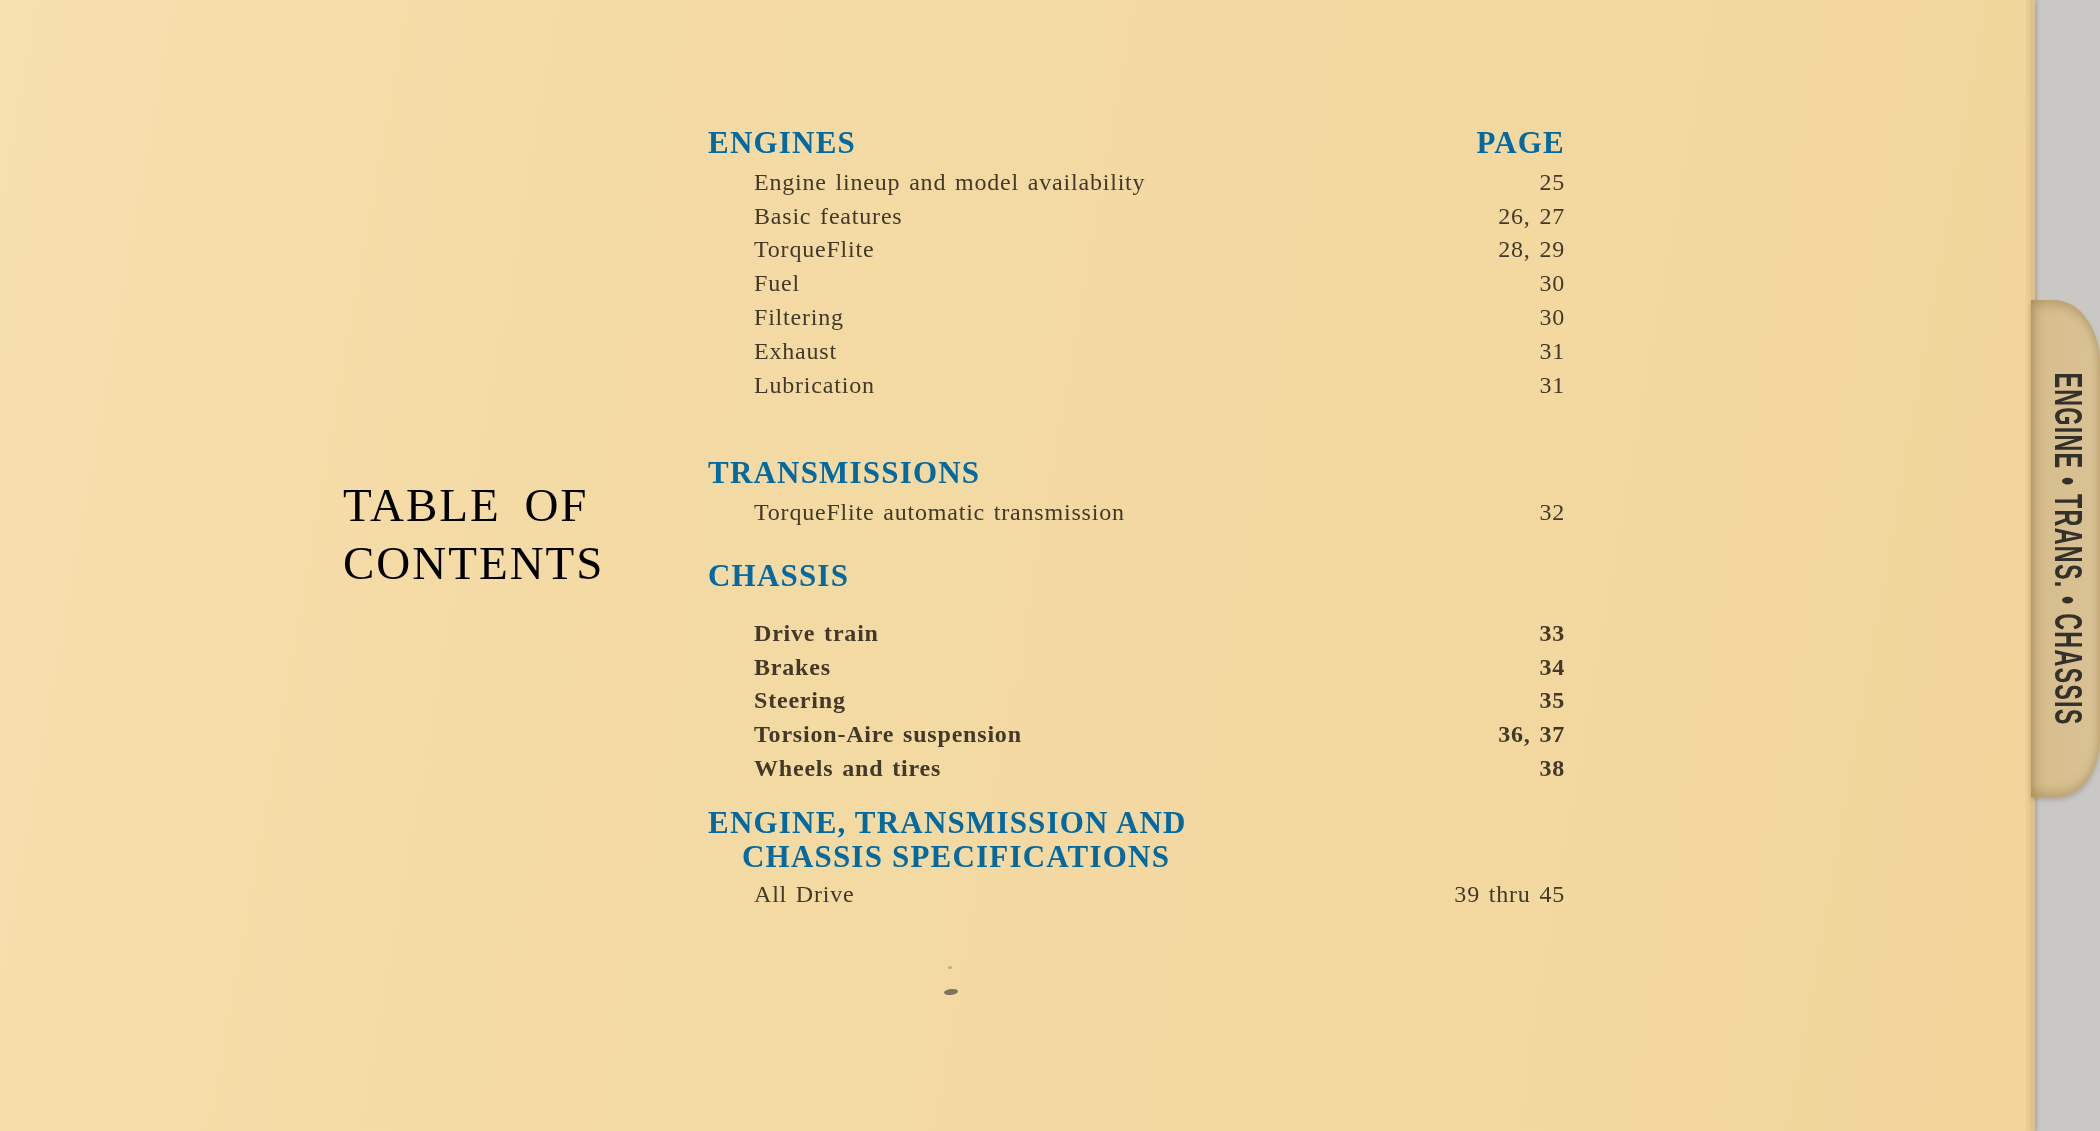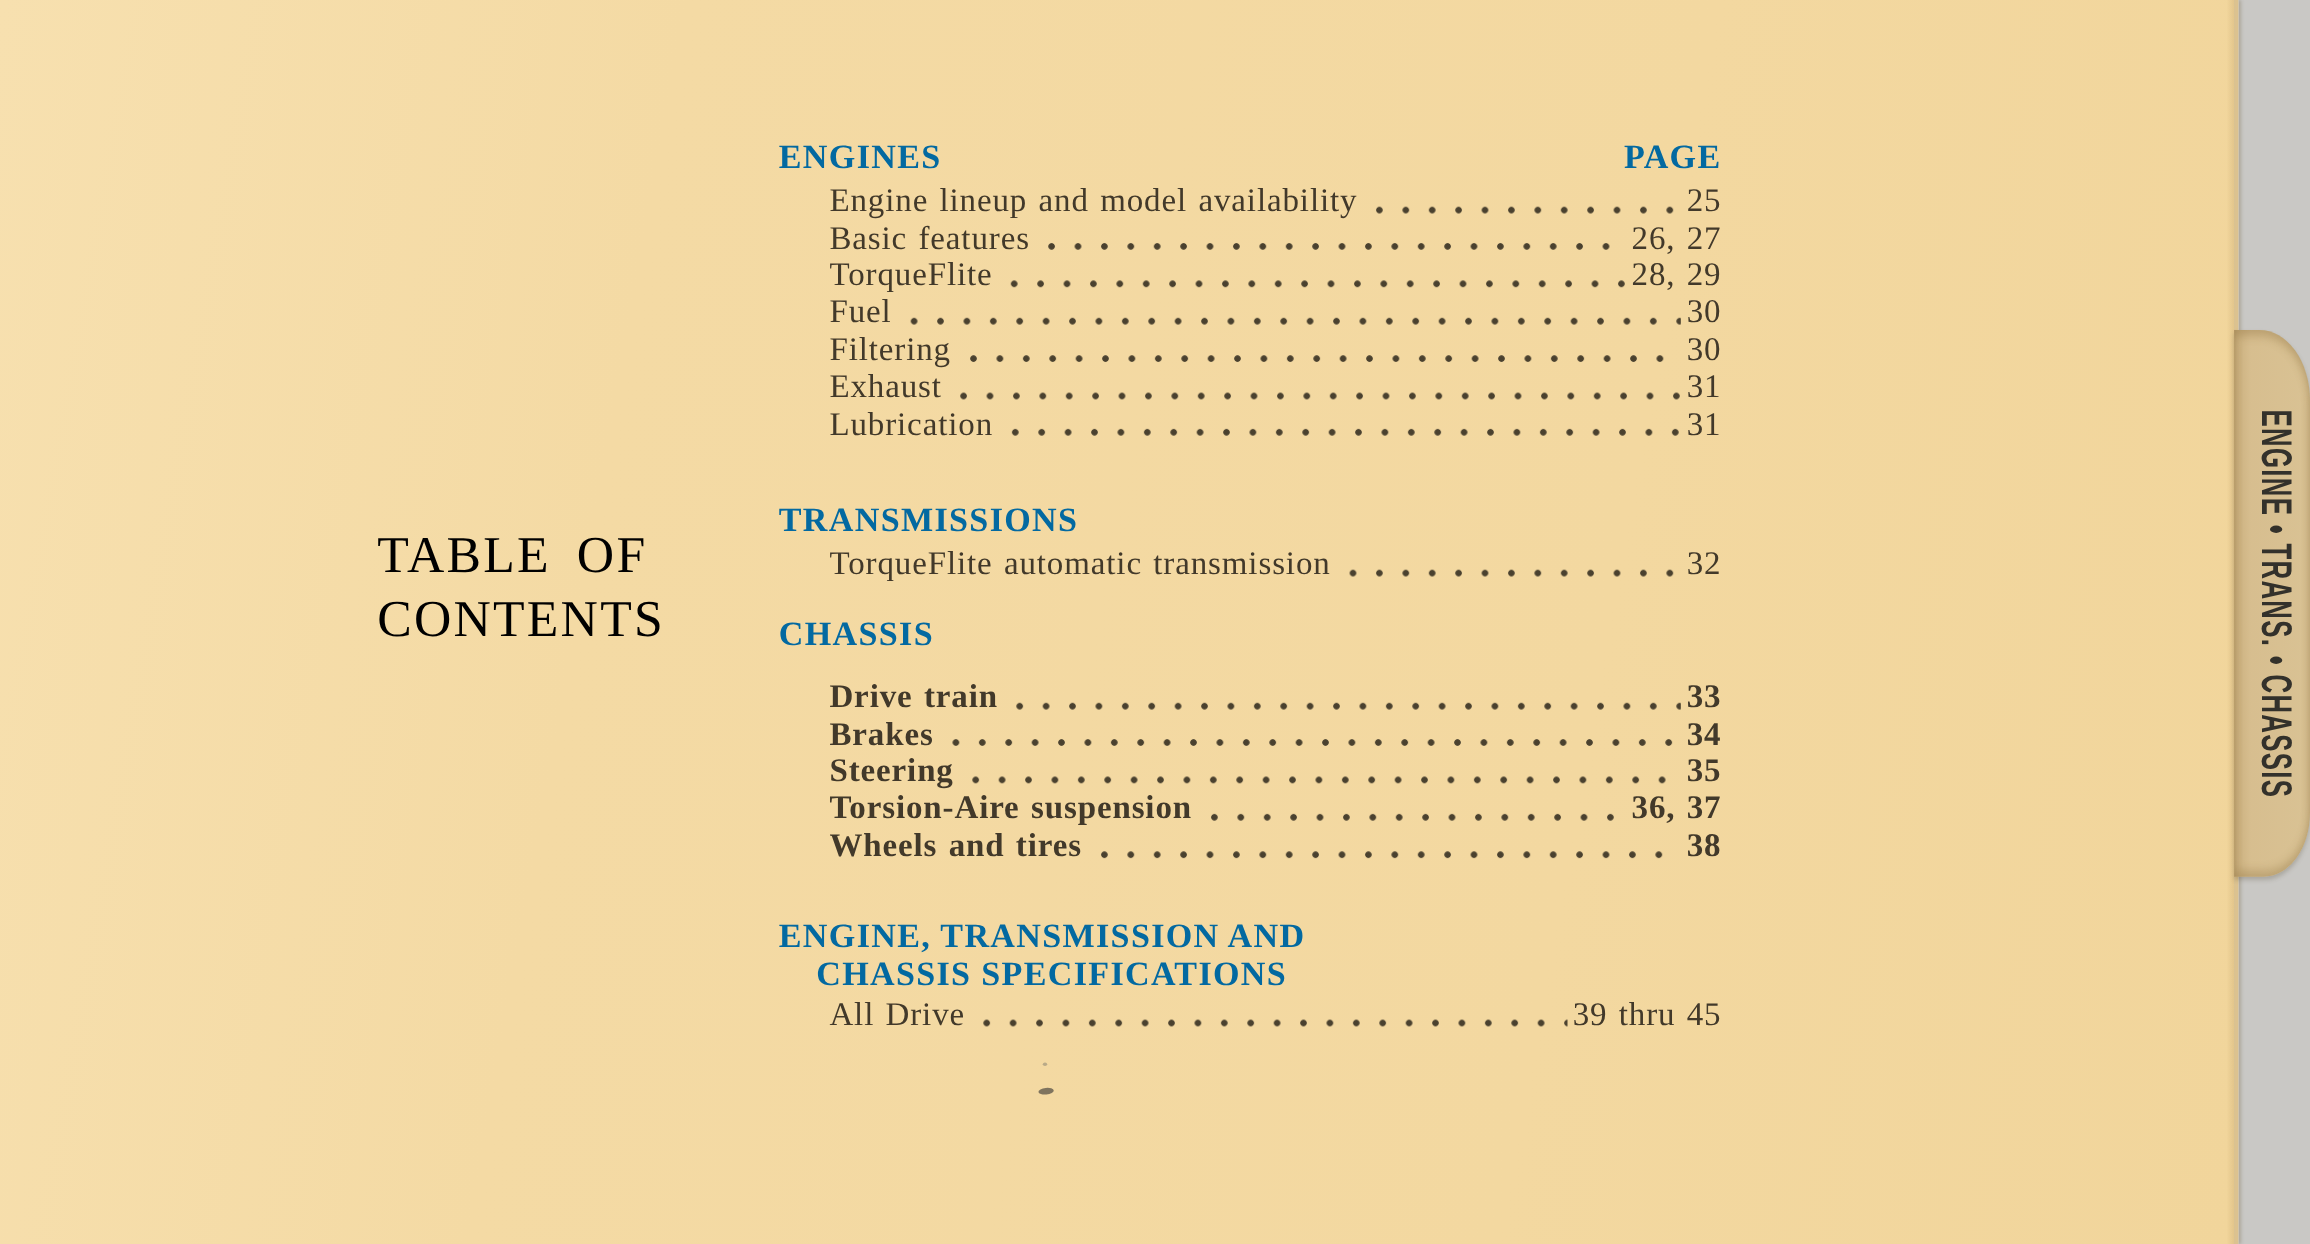--- a/index.html
+++ b/index.html
@@ -43,21 +43,21 @@
 
   
   .toc-section {
     position: absolute;
     left: 708px;
     width: 857px;
   }
   .sec-a { top: 126px; }
   .sec-b { top: 456px; }
   .sec-c { top: 559px; }
-  .sec-d { top: 834px; }
+  .sec-d { top: 806px; }
 
   .heading-row {
     display: flex;
     justify-content: space-between;
     height: 33.8px;
     line-height: 33.8px;
     font-size: 31px;
     font-weight: bold;
     letter-spacing: 1.2px;
     color: #0369a1;
@@ -66,23 +66,24 @@
   .heading-line2 { padding-left: 34px; }
 
   .entries   { margin-top: 6px; padding-left: 46px; }
   .entries-c { margin-top: 24px; font-weight: bold; }
   .entries-d { margin-top: 4px; }
 
   .toc-row {
     display: flex;
     height: 33.8px;
     line-height: 33.8px;
-    font-size: 30px;
+    font-size: 24px;
     letter-spacing: 0.8px;
     word-spacing: 2px;
+    align-items: center;
   }
   .toc-row .entry-title { white-space: nowrap; }
   .toc-row .leader {
     flex: 1;
     margin: 0 5px 0 8px;
     background-image: radial-gradient(circle, #4a412f 2.6px, rgba(74,65,47,0) 3.3px);
     background-size: 24px 24px;
     background-repeat: repeat-x;
     background-position: left 0 bottom -3px;
   }

